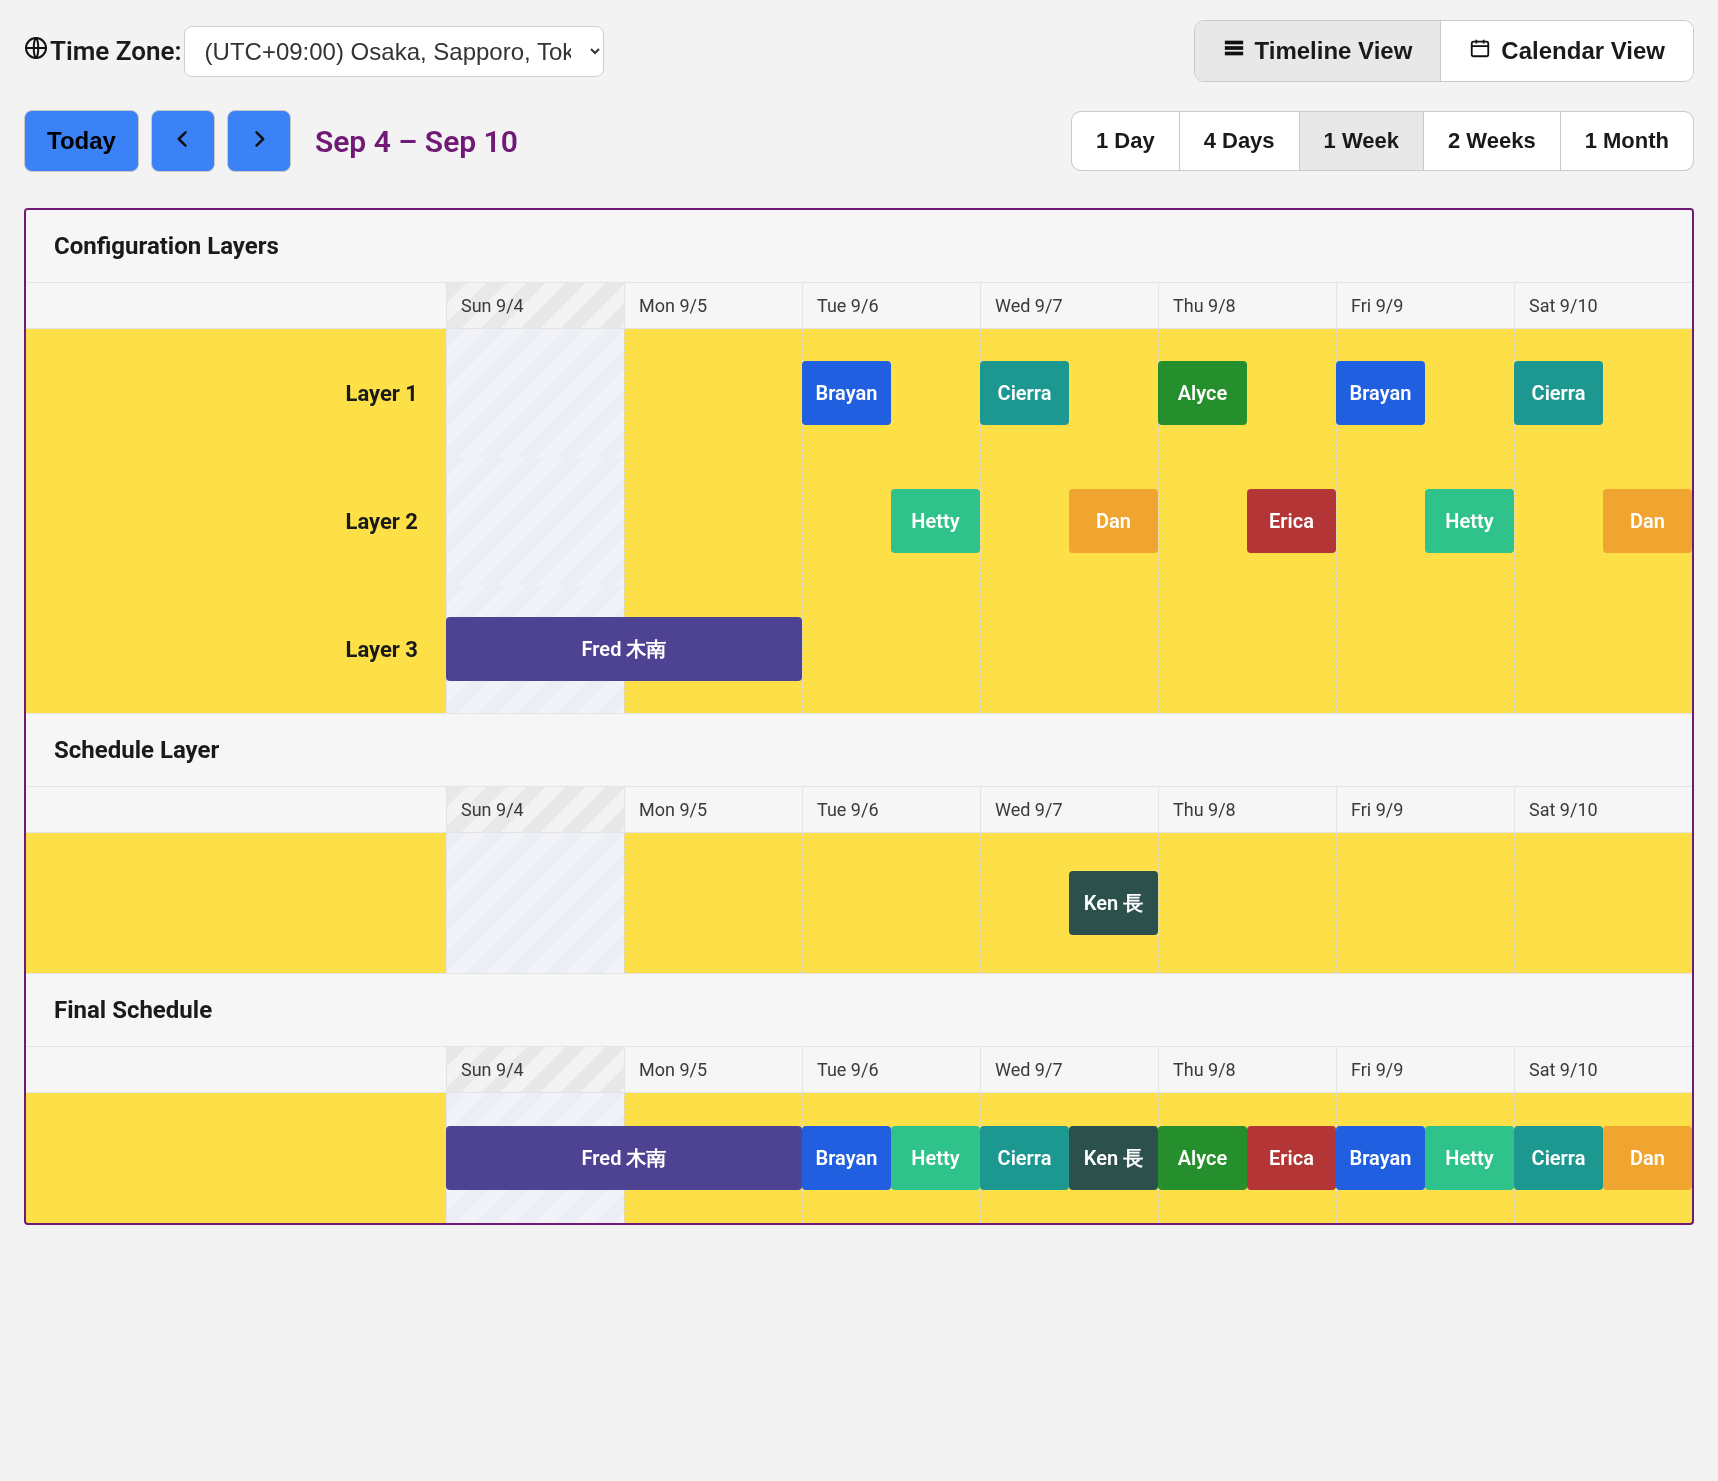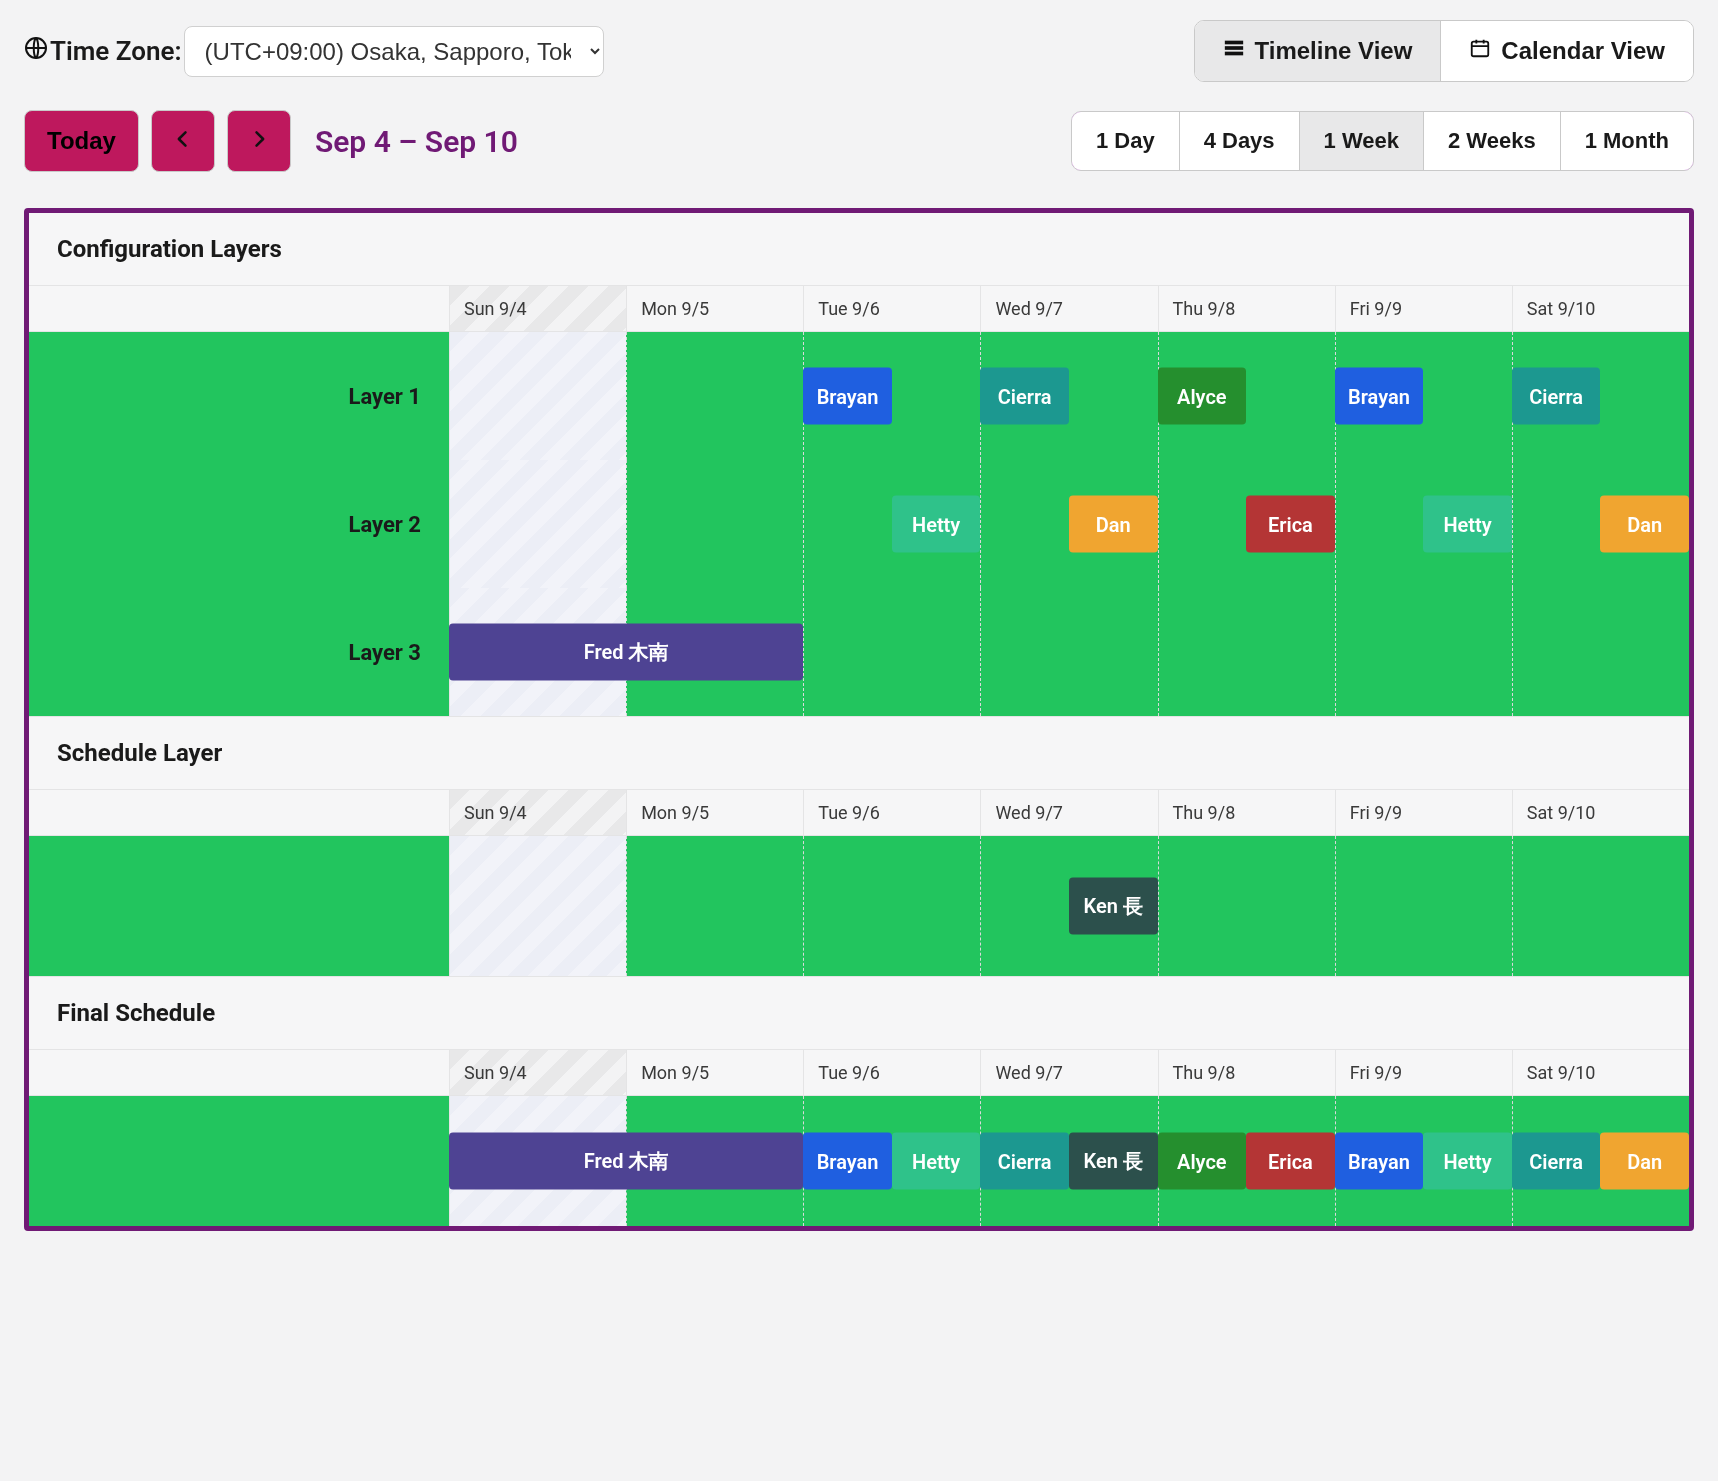--- a/index.html
+++ b/index.html
@@ -71,21 +71,21 @@
     align-items: center;
     margin-bottom: 36px;
   }
   .navleft {
     display: flex;
     align-items: center;
     gap: 12px;
   }
   .btn {
     border: 1px solid #c9c9c9;
-    background: #be185d;
+    background: #3b82f6;
     border-radius: 8px;
     font-size: 24px;
     font-weight: 600;
     padding: 16px 22px;
     cursor: pointer;
     display: flex;
     align-items: center;
     justify-content: center;
   }
   .btn.icon { width: 64px; padding: 16px 0; }
@@ -110,23 +110,23 @@
     font-size: 22px;
     font-weight: 600;
     cursor: pointer;
     color: #1a1a1a;
   }
   .range-toggle button.active { background: #e8e8e9; }
   .range-toggle button + button { border-left: 1px solid #c9c9c9; }
 
   
   .panel {
-    border: 5px solid #701a75;
+    border: 2px solid #701a75;
     border-radius: 4px;
-    background: #22c55e;
+    background: #fde047;
     overflow: hidden;
   }
   .section-head {
     background: #f6f6f7;
     padding: 22px 28px;
     font-size: 24px;
     font-weight: 700;
     border-bottom: 1px solid #e4e4e5;
   }
   .section-head:not(:first-child) { border-top: 1px solid #e4e4e5; }
@@ -176,21 +176,21 @@
   .events {
     position: absolute;
     left: 420px;
     right: 0;
     top: 0;
     bottom: 0;
     pointer-events: none;
   }
   .ev {
     position: absolute;
-    height: 57px;
+    height: 64px;
     top: 50%;
     transform: translateY(-50%);
     border-radius: 4px;
     color: #fff;
     font-size: 20px;
     font-weight: 600;
     display: flex;
     align-items: center;
     justify-content: center;
     padding: 0 8px;

